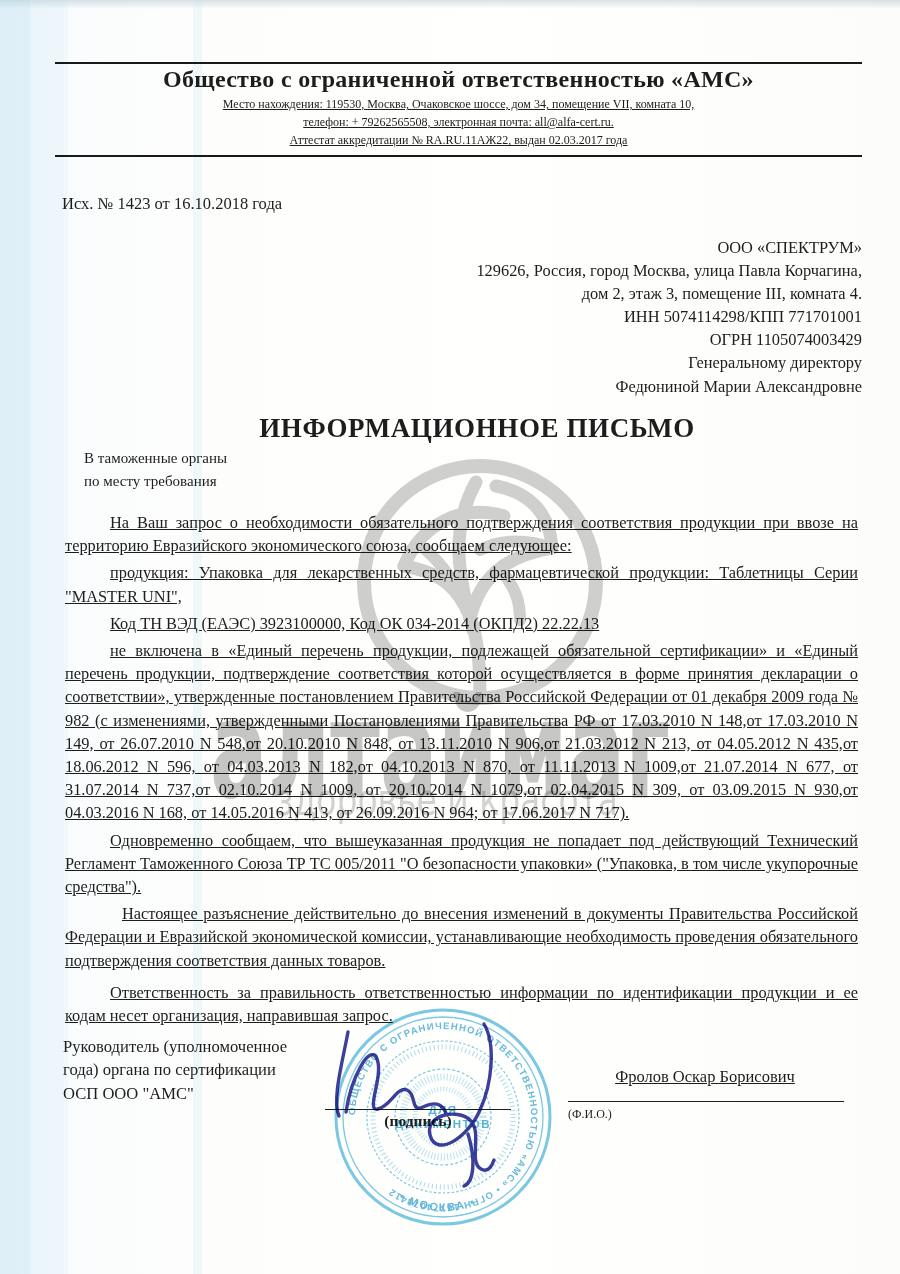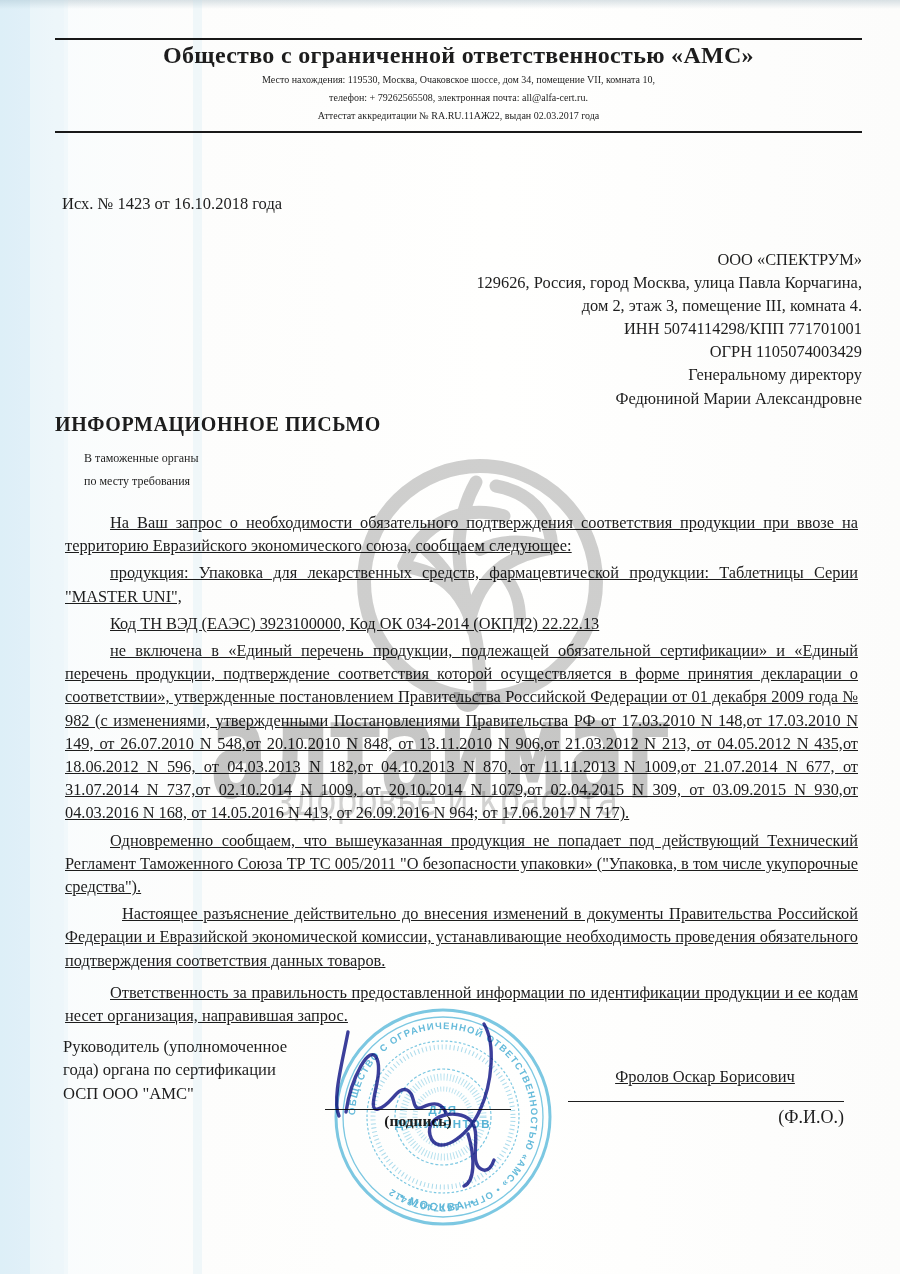--- a/index.html
+++ b/index.html
@@ -9,39 +9,39 @@
     font-family:"Liberation Serif","DejaVu Serif",serif;color:#1d1d1d;
   }
   .abs{position:absolute;}
   
   .top-edge{top:0;left:0;width:100%;height:9px;background:linear-gradient(180deg,rgba(140,165,178,.32),rgba(255,255,255,0));}
   .stripe-a{top:0;left:0;width:30px;height:100%;background:rgba(168,214,236,.28);}
   .stripe-b{top:0;left:30px;width:34px;height:100%;background:rgba(190,224,240,.20);}
   .stripe-c{top:0;left:193px;width:9px;height:100%;background:rgba(198,228,242,.22);}
   .stripe-d{top:0;left:64px;width:4px;height:100%;background:rgba(198,228,242,.16);}
   
-  .header-box{top:38px;left:55px;width:807px;border-top:2.5px solid #191919;border-bottom:2.5px solid #191919;
+  .header-box{top:62px;left:55px;width:807px;border-top:2.5px solid #191919;border-bottom:2.5px solid #191919;
     padding:2px 0 5px;text-align:center;}
   .header-title{font-weight:bold;font-size:24px;line-height:27px;letter-spacing:.3px;margin-bottom:2px;}
-  .header-addr{font-size:10px;line-height:18.2px;}
+  .header-addr{font-size:12px;line-height:18.2px;text-decoration:underline;}
   .ref-line{top:194px;left:62px;font-size:16.5px;}
-  .recipient{top:236px;right:38px;text-align:right;font-size:16.4px;line-height:23.1px;margin-top:12px;}
-  .letter-title{top:413px;left:55px;width:844px;font-weight:bold;font-size:20px;letter-spacing:.6px;}
-  .addressee{top:447px;left:84px;font-size:12px;line-height:23.2px;}
+  .recipient{top:236px;right:38px;text-align:right;font-size:16.4px;line-height:23.1px;}
+  .letter-title{top:413px;left:55px;width:844px;text-align:center;font-weight:bold;font-size:27px;letter-spacing:.6px;}
+  .addressee{top:447px;left:84px;font-size:15px;line-height:23.2px;}
   .body-text{top:507px;left:61px;width:801px;font-size:16.35px;line-height:23.2px;text-align:justify;}
   .body-text p{margin:4px;text-indent:45px;text-decoration:underline;}
   .body-text p.wide-indent{text-indent:57px;}
   .body-text p.gap-top{margin-top:9px;}
   
   .sig-left{top:1035px;left:63px;font-size:16.6px;line-height:23.3px;z-index:5;}
   .sign-line{top:1109px;left:325px;width:186px;border-top:1.6px solid #1e1e1e;z-index:5;}
   .sign-caption{top:1112px;left:325px;width:186px;text-align:center;font-weight:bold;font-size:15.5px;z-index:5;}
   .fio-name{top:1067px;left:560px;width:290px;text-align:center;font-size:16.5px;z-index:5;text-decoration:underline;}
   .fio-line{top:1101px;left:568px;width:276px;border-top:1.4px solid #1e1e1e;z-index:5;}
-  .fio-caption{top:1107px;left:568px;width:276px;text-align:right;font-size:18px;z-index:5;}
+  .fio-caption{top:1107px;left:568px;width:276px;text-align:left;font-size:12px;z-index:5;}
   
   .stamp-svg{left:328px;top:1002px;z-index:3;opacity:.9;mix-blend-mode:multiply;}
   .ink-svg{left:318px;top:1016px;z-index:7;mix-blend-mode:multiply;}
   
   .wm{mix-blend-mode:multiply;pointer-events:none;}
   .wm-logo{left:352px;top:454px;opacity:.5;z-index:2;}
   .wm-brand{top:690px;left:0;width:880px;text-align:center;z-index:2;
     font-family:"DejaVu Sans","Liberation Sans",sans-serif;font-weight:bold;font-size:138px;line-height:120px;
     color:rgba(138,138,138,.48);transform:scaleX(.62);transform-origin:50% 50%;white-space:nowrap;}
   .wm-tagline{top:778px;left:0;width:894px;text-align:center;z-index:2;
@@ -105,21 +105,21 @@
     <div>по месту требования</div>
   </div>
 
   <div class="abs body-text">
     <p>На Ваш запрос о необходимости обязательного подтверждения соответствия продукции при ввозе на территорию Евразийского экономического союза, сообщаем следующее:</p>
     <p>продукция: Упаковка для лекарственных средств, фармацевтической продукции: Таблетницы Серии "MASTER UNI",</p>
     <p>Код ТН ВЭД (ЕАЭС) 3923100000, Код ОК 034-2014 (ОКПД2)  22.22.13</p>
     <p>не включена в «Единый перечень продукции, подлежащей обязательной сертификации» и «Единый перечень продукции, подтверждение соответствия которой осуществляется в форме принятия декларации о соответствии», утвержденные  постановлением Правительства Российской Федерации от 01 декабря 2009 года № 982 (с изменениями, утвержденными Постановлениями Правительства РФ от 17.03.2010 N 148,от 17.03.2010 N 149, от 26.07.2010 N 548,от 20.10.2010 N 848, от 13.11.2010 N 906,от 21.03.2012 N 213, от 04.05.2012 N 435,от 18.06.2012 N 596, от 04.03.2013 N 182,от 04.10.2013 N 870, от 11.11.2013 N 1009,от 21.07.2014 N 677, от 31.07.2014 N 737,от 02.10.2014 N 1009, от 20.10.2014 N 1079,от 02.04.2015 N 309, от 03.09.2015 N 930,от 04.03.2016 N 168, от 14.05.2016 N 413, от 26.09.2016 N 964; от 17.06.2017 N 717).</p>
     <p>Одновременно сообщаем, что вышеуказанная продукция не попадает под действующий Технический Регламент Таможенного Союза ТР ТС 005/2011 "О безопасности упаковки» ("Упаковка, в том числе укупорочные средства").</p>
     <p class="wide-indent">Настоящее разъяснение действительно до внесения изменений в документы Правительства Российской Федерации и Евразийской экономической комиссии, устанавливающие необходимость проведения обязательного подтверждения соответствия данных товаров.</p>
-    <p class="gap-top">Ответственность за правильность предоставленной информации по идентификации продукции и ее кодам несет организация, направившая запрос.</p>
+    <p class="gap-top">Ответственность за правильность ответственностью информации по идентификации продукции и ее кодам несет организация, направившая запрос.</p>
   </div>
 
   <div class="abs sig-left">
     <div>Руководитель (уполномоченное</div>
     <div>года) органа по сертификации</div>
     <div>ОСП ООО "АМС"</div>
   </div>
 
   <svg class="abs stamp-svg" width="230" height="230" viewBox="0 0 230 230">
     <defs>

